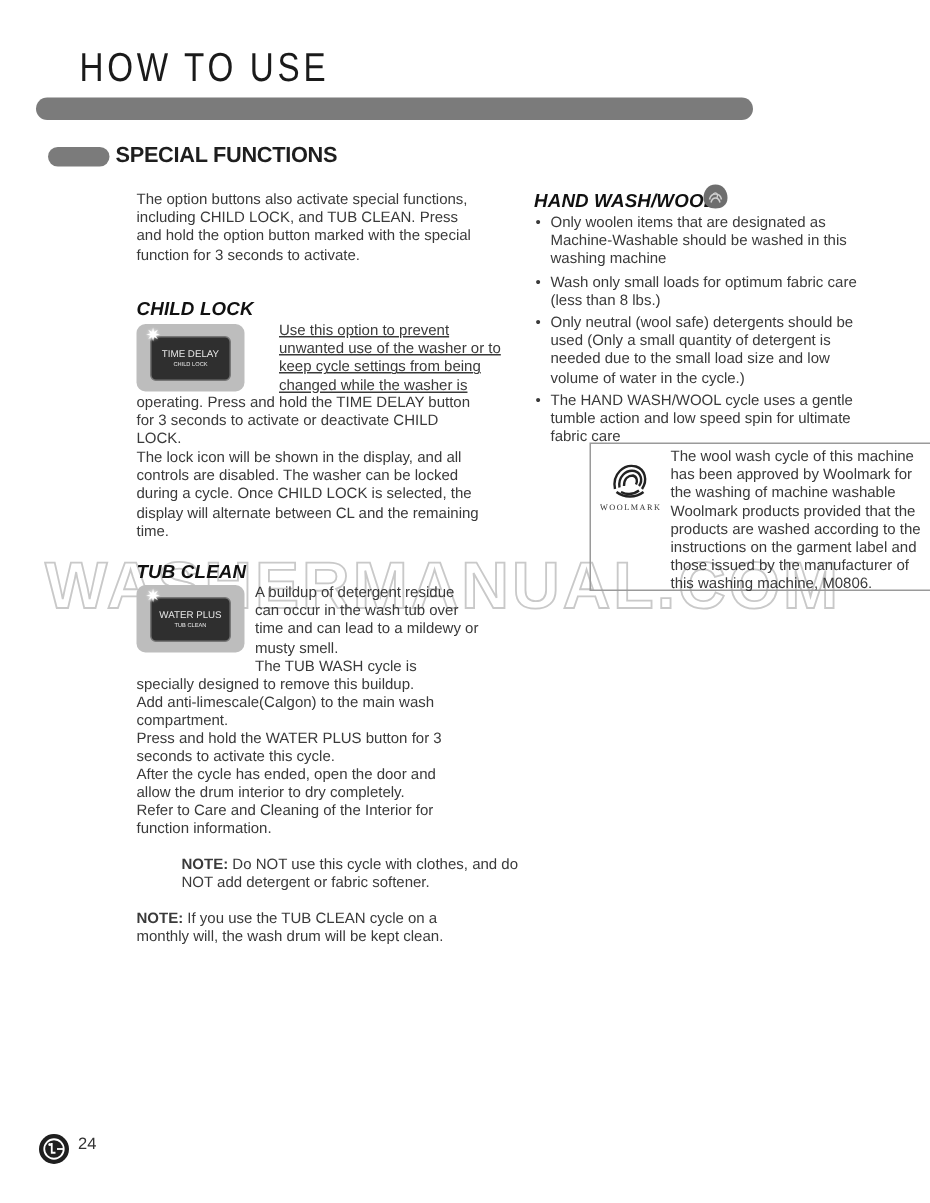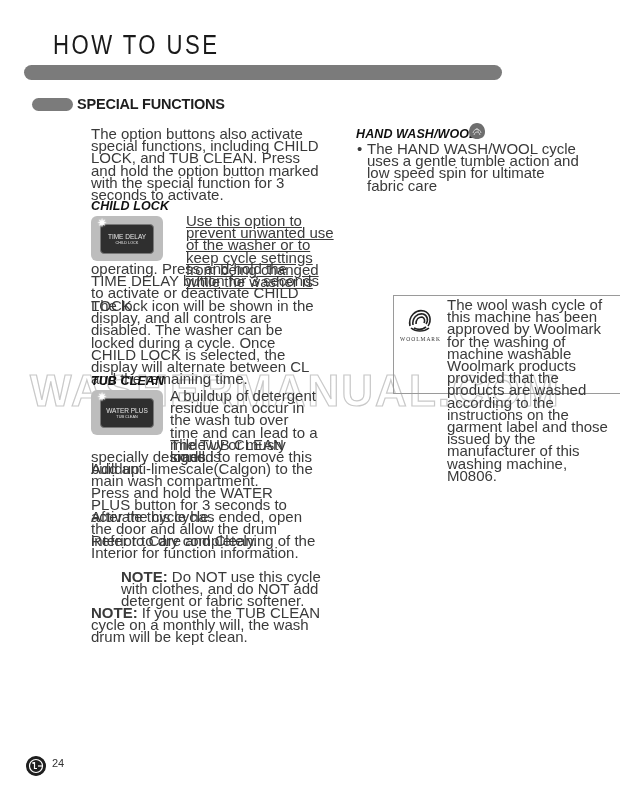--- a/index.html
+++ b/index.html
@@ -4,21 +4,21 @@
   <style>
     html, body { margin: 0; padding: 0; background: #ffffff; }
     body { width: 620px; height: 802px; position: relative; overflow: hidden;
            font-family: "Liberation Sans", sans-serif; color: #333333; }
     .abs { position: absolute; }
     .header-title { left: 53px; top: 30px; font-family: "Liberation Sans Narrow","Liberation Sans", sans-serif;
       font-size: 27px; letter-spacing: 3px; color: #1a1a1a; transform: scaleX(0.82); transform-origin: left top; }
     .header-bar { left: 24px; top: 65px; width: 478px; height: 15px; background: #7b7b7b; border-radius: 8px; }
     .sec-pill { left: 32px; top: 98px; width: 41px; height: 13px; background: #7b7b7b; border-radius: 7px; }
     .sec-title { left: 77px; top: 96px; font-size: 14.5px; font-weight: bold; color: #1e1e1e; letter-spacing: -0.2px; }
-    .body-text { font-size: 15px; line-height: 12.2px; color: #3a3a3a; }
+    .body-text { font-size: 10px; line-height: 12.2px; color: #3a3a3a; }
     .sub-head { font-size: 12.5px; font-weight: bold; font-style: italic; color: #111; letter-spacing: 0.1px; }
     .btn-img { width: 72px; height: 45px; background: #bdbdbd; border-radius: 6px; display: flex; align-items: center; justify-content: center; }
     .btn-inner { width: 54px; height: 30px; background: #2f2f2f; border: 1.5px solid #777; border-radius: 4px; position: relative;
                  color: #e6e6e6; font-size: 6.5px; text-align: center; line-height: 8px; padding-top: 8px; box-sizing: border-box; }
     .btn-inner .sub { font-size: 3.8px; line-height: 5px; }
     .spark { position: absolute; left: -4px; top: -6px; color: #fff; font-size: 12px; text-shadow: 0 0 2px #fff; }
     ul.bullets { margin: 0; padding: 0; list-style: none; }
     ul.bullets li { position: relative; padding-left: 10px; margin-bottom: 3px; }
     ul.bullets li::before { content: "•"; position: absolute; left: 0; top: 0; }
     .woolbox { left: 352px; top: 295px; width: 251px; height: 99px; border: 1px solid #9a9a9a; box-sizing: border-box; margin-left: 41px; }
@@ -56,21 +56,21 @@
 <div class="abs sub-head" style="left:91px; top:374px;">TUB CLEAN</div>
 
 <div class="abs btn-img" style="left:91px; top:390px;">
   <div class="btn-inner">
     <span class="spark">✷</span>
     <div>WATER PLUS</div>
     <div class="sub">TUB CLEAN</div>
   </div>
 </div>
 <div class="abs body-text" style="left:170px; top:390px; width:150px;">A buildup of detergent residue can occur in the wash tub over time and can lead to a mildewy or musty smell.</div>
-<div class="abs body-text" style="left:170px; top:439px; width:150px;">The TUB CLEAN loads is</div>
+<div class="abs body-text" style="left:170px; top:439px; width:150px;">The TUB WASH cycle is</div>
 <div class="abs body-text" style="left:91px; top:451px; width:232px;">specially designed to remove this buildup.</div>
 <div class="abs body-text" style="left:91px; top:463px; width:225px;">Add anti-limescale(Calgon) to the main wash compartment.</div>
 <div class="abs body-text" style="left:91px; top:487px; width:225px;">Press and hold the WATER PLUS button for 3 seconds to activate this cycle.</div>
 <div class="abs body-text" style="left:91px; top:511px; width:225px;">After the cycle has ended, open the door and allow the drum interior to dry completely.</div>
 <div class="abs body-text" style="left:91px; top:535px; width:225px;">Refer to Care and Cleaning of the Interior for function information.</div>
 
 <div class="abs body-text" style="left:91px; top:571px; width:225px;margin-left:30px;">
   <b>NOTE:</b><span> Do NOT use this cycle with clothes, and do NOT add detergent or fabric softener.</span>
 </div>
 <div class="abs body-text" style="left:91px; top:607px; width:232px;">
@@ -82,20 +82,23 @@
   <svg width="18" height="18" viewBox="0 0 18 18">
     <path d="M9 1 C14 1 17 5 17 10 C17 15 13 17 9 17 C5 17 1 15 1 10 C1 5 4 1 9 1Z" fill="#6e6e6e"></path>
     <path d="M5 11 C6 6 12 6 13 11" stroke="#d0d0d0" stroke-width="1" fill="none"></path>
     <path d="M6 13 C7 9 11 9 12 13" stroke="#d0d0d0" stroke-width="1" fill="none"></path>
     <path d="M7 8 C9 5 11 7 10 10" stroke="#d0d0d0" stroke-width="0.8" fill="none"></path>
   </svg>
 </div>
 
 <div class="abs body-text" style="left:357px; top:143px; width:228px;">
   <ul class="bullets">
+    <li>Only woolen items that are designated as Machine-Washable should be washed in this washing machine</li>
+    <li>Wash only small loads for optimum fabric care (less than 8 lbs.)</li>
+    <li>Only neutral (wool safe) detergents should be used  (Only a small quantity of detergent is needed due to the small load size and low volume of water in the cycle.)</li>
     <li>The HAND WASH/WOOL cycle uses a gentle tumble action and low speed spin for ultimate fabric care</li>
   </ul>
 </div>
 
 <div class="abs woolbox">
   <div class="abs" style="left:12px; top:10px; width:28px; height:28px;">
     <svg width="28" height="28" viewBox="0 0 28 28">
       <g fill="none" stroke="#222" stroke-width="1.6">
         <path d="M4 20 C2 10 10 3 18 5 C24 7 26 14 22 20"></path>
         <path d="M7 19 C6 12 11 7 17 8 C21 9 23 14 20 18"></path>

